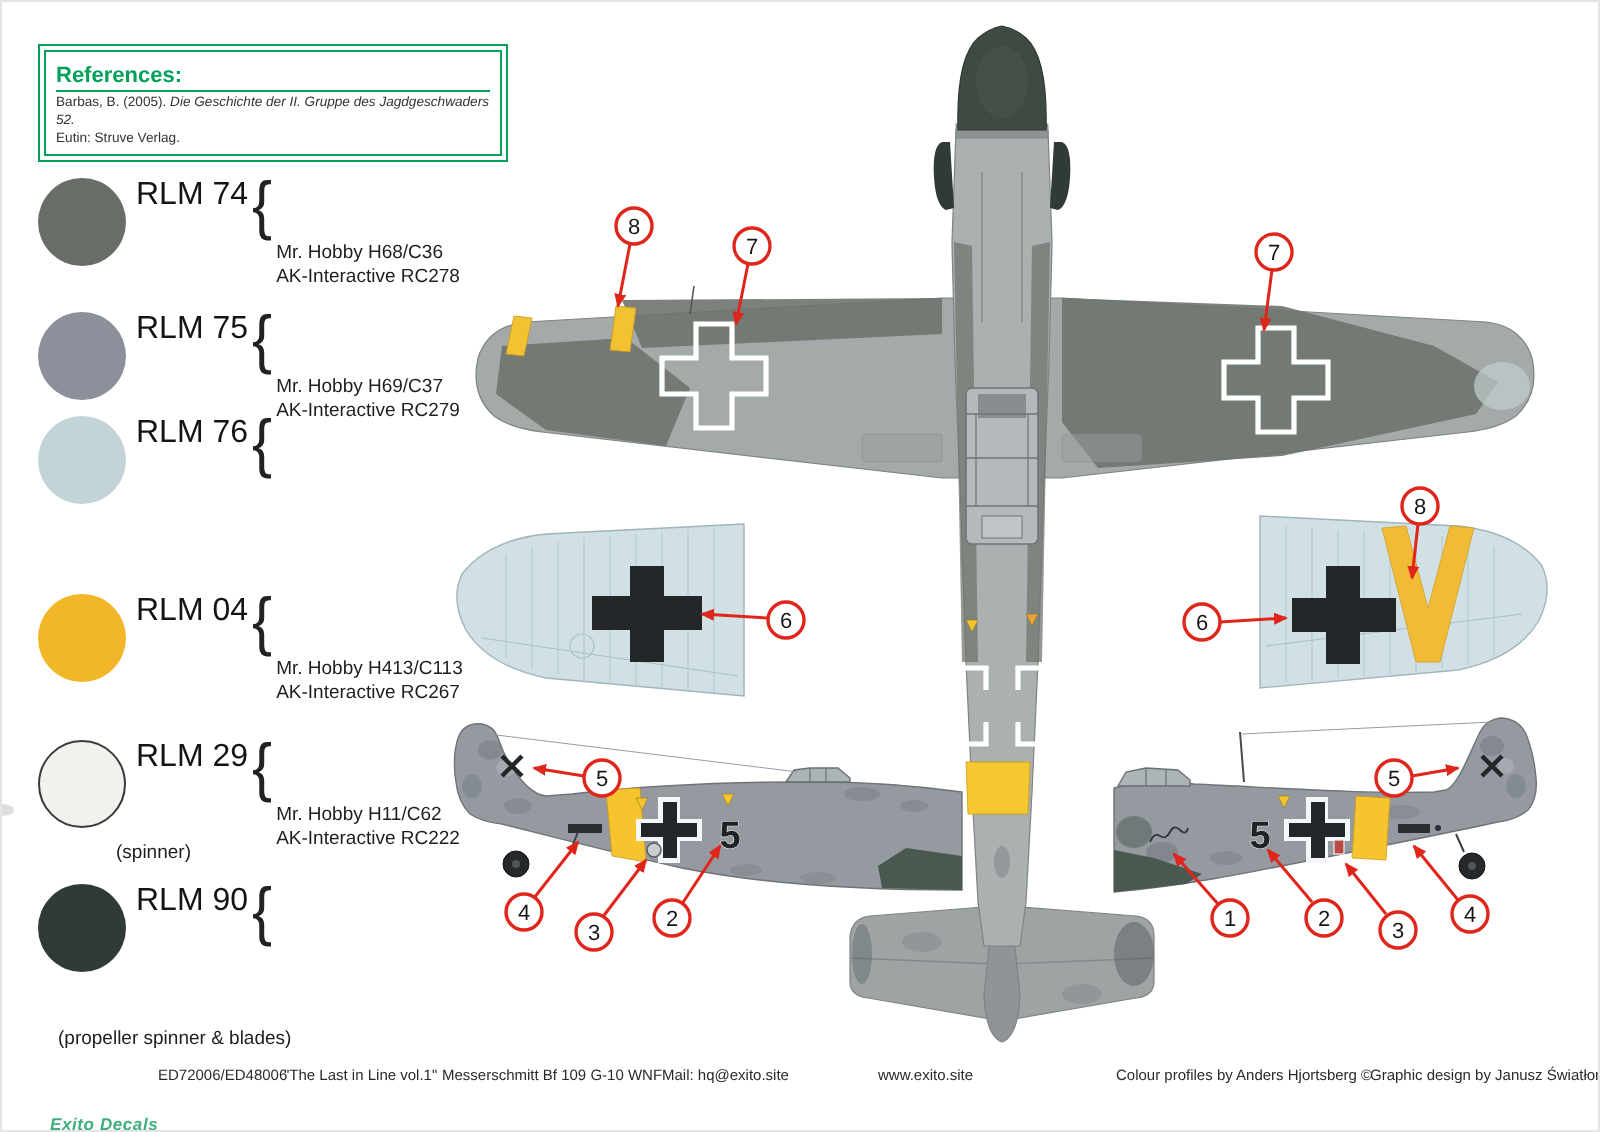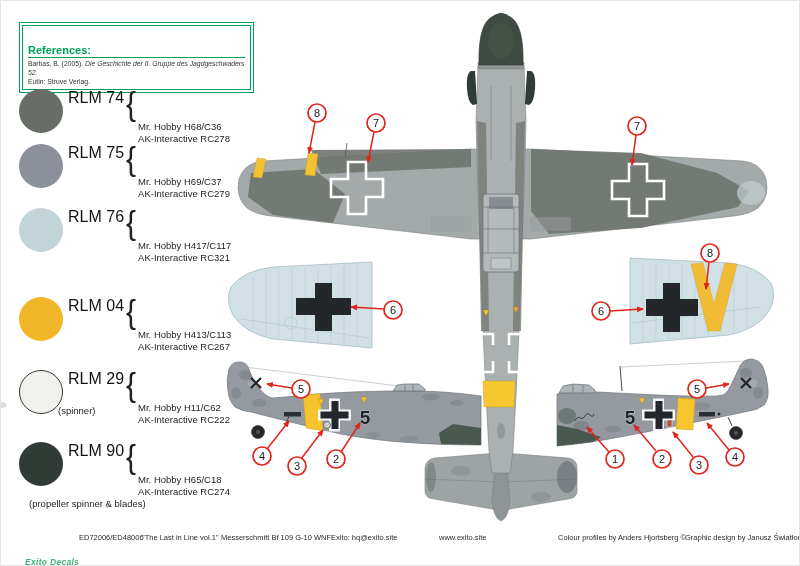--- a/index.html
+++ b/index.html
@@ -1,31 +1,31 @@
 <!DOCTYPE html>
 <html><head>
 <meta charset="utf-8">
 <style>
   html,body{margin:0;padding:0;background:#fff;}
   .page{position:relative;width:800px;height:566px;background:#ffffff;overflow:hidden;
         font-family:"Liberation Sans",sans-serif;color:#1a1a1a;border:1px solid #e4e4e4;box-sizing:border-box;}
   
   .refbox{position:absolute;left:18px;top:21px;width:229px;border:1px solid #00A05A;padding:2px;background:#fff;}
-  .refbox-inner{border:1px solid #00A05A;padding:18px 5px 3px 5px;}
+  .refbox-inner{border:1px solid #00A05A;padding:6px 5px 3px 5px;}
   .ref-title{color:#00A05A;font-size:11px;font-weight:bold;border-bottom:1px solid #00A05A;padding-bottom:1px;margin-bottom:2px;}
   .ref-body{font-size:6.8px;color:#333;line-height:1.3;}
   .ref-body .it{font-style:italic;}
   
   .palette-row{position:absolute;left:18px;display:flex;align-items:flex-start;height:44px;}
   .swatch{width:44px;height:44px;border-radius:50%;flex:0 0 auto;}
   .swatch.outlined{border:1px solid #3a3a3a;box-sizing:border-box;}
   .pal-label{font-size:16px;color:#141414;margin-left:5px;white-space:nowrap;}
   .brace{font-size:30px;font-weight:300;color:#222;line-height:1;margin-left:2px;transform:scaleY(1.08);}
   .paints{font-size:9.5px;color:#1e1e1e;line-height:1.3;margin-left:2px;white-space:nowrap;margin-top:32px;}
-  .pal-note{position:absolute;font-size:9.5px;color:#1e1e1e;white-space:nowrap;}
+  .pal-note{position:absolute;font-size:9.5px;color:#1e1e1e;white-space:nowrap;margin-top:16px;}
   
   .art{position:absolute;left:0;top:0;}
   .cnum{font-size:11px;fill:#15181a;text-anchor:middle;font-family:"Liberation Sans",sans-serif;}
   .fusnum{font-size:19px;font-weight:bold;fill:#1E2327;text-anchor:middle;
           font-family:"Liberation Sans",sans-serif;paint-order:stroke;stroke:#dde1e3;stroke-width:0.6px;}
   .callout-line{stroke:#E0251B;stroke-width:1.5;}
   .callout-circle{fill:#fff;stroke:#E0251B;stroke-width:1.7;}
   
   .footer-item{position:absolute;top:532px;font-size:7.5px;color:#2a2a2a;white-space:nowrap;}
   .footer-logo{top:556px;font-size:8.5px;font-weight:bold;font-style:italic;color:#3FAE7C;
@@ -48,37 +48,33 @@
 
   <div class="palette-row" style="top:88px">
     <div class="swatch" style="background: rgb(104, 109, 104);"></div>
     <div class="pal-label">RLM 74</div>
     <div class="brace">{</div>
     <div class="paints">
       <div>Mr. Hobby H68/C36</div>
       <div>AK-Interactive RC278</div>
     </div>
   </div>
-  <div class="palette-row" style="top:143px">
+  <div class="palette-row" style="top:155px">
     <div class="swatch" style="background: rgb(139, 144, 154);"></div>
     <div class="pal-label">RLM 75</div>
     <div class="brace">{</div>
     <div class="paints">
       <div>Mr. Hobby H69/C37</div>
       <div>AK-Interactive RC279</div>
     </div>
   </div>
   <div class="palette-row" style="top:207px">
     <div class="swatch" style="background: rgb(195, 212, 216);"></div>
     <div class="pal-label">RLM 76</div>
     <div class="brace">{</div>
-    <div class="paints">
-      <div>Mr. Hobby H417/C117</div>
-      <div>AK-Interactive RC321</div>
-    </div>
   </div>
   <div class="palette-row" style="top:296px">
     <div class="swatch" style="background: rgb(242, 182, 41);"></div>
     <div class="pal-label">RLM 04</div>
     <div class="brace">{</div>
     <div class="paints">
       <div>Mr. Hobby H413/C113</div>
       <div>AK-Interactive RC267</div>
     </div>
   </div>
@@ -89,24 +85,20 @@
     <div class="paints">
       <div>Mr. Hobby H11/C62</div>
       <div>AK-Interactive RC222</div>
     </div>
   </div>
   <div class="pal-note" style="left:57px;top:404px">(spinner)</div>
   <div class="palette-row" style="top:441px">
     <div class="swatch" style="background: rgb(47, 59, 52);"></div>
     <div class="pal-label">RLM 90</div>
     <div class="brace">{</div>
-    <div class="paints">
-      <div>Mr. Hobby H65/C18</div>
-      <div>AK-Interactive RC274</div>
-    </div>
   </div>
   <div class="pal-note" style="left:28px;top:497px">(propeller spinner &amp; blades)</div>
 
   <svg class="art" width="800" height="566" viewBox="0 0 800 566">
     <defs>
       <marker id="ah" markerWidth="8" markerHeight="8" refX="6" refY="3" orient="auto" markerUnits="userSpaceOnUse">
         <path d="M0,0 L7,3 L0,6 Z" fill="#E0251B"></path>
       </marker>
     </defs>
 
@@ -356,18 +348,18 @@
         <circle class="callout-circle" cx="696" cy="388" r="9"></circle>
         <text class="cnum" x="696" y="392">5</text>
       </g>
     </g>
   </svg>
 
   <div class="footer-item footer-logo" style="left:24px">Exito Decals</div>
   <div class="footer-item" style="left:78px">ED72006/ED48006</div>
   <div class="footer-item" style="left:141px">"The Last in Line vol.1"</div>
   <div class="footer-item" style="left:220px">Messerschmitt Bf 109 G-10 WNF</div>
-  <div class="footer-item" style="left:330px">Exito: hq@exito.site</div>
+  <div class="footer-item" style="left:330px">Mail: hq@exito.site</div>
   <div class="footer-item" style="left:438px">www.exito.site</div>
   <div class="footer-item" style="left:557px">Colour profiles by Anders Hjortsberg ©</div>
   <div class="footer-item" style="left:684px">Graphic design by Janusz Światłoń ©</div>
 
 </div>
 
 </body></html>

